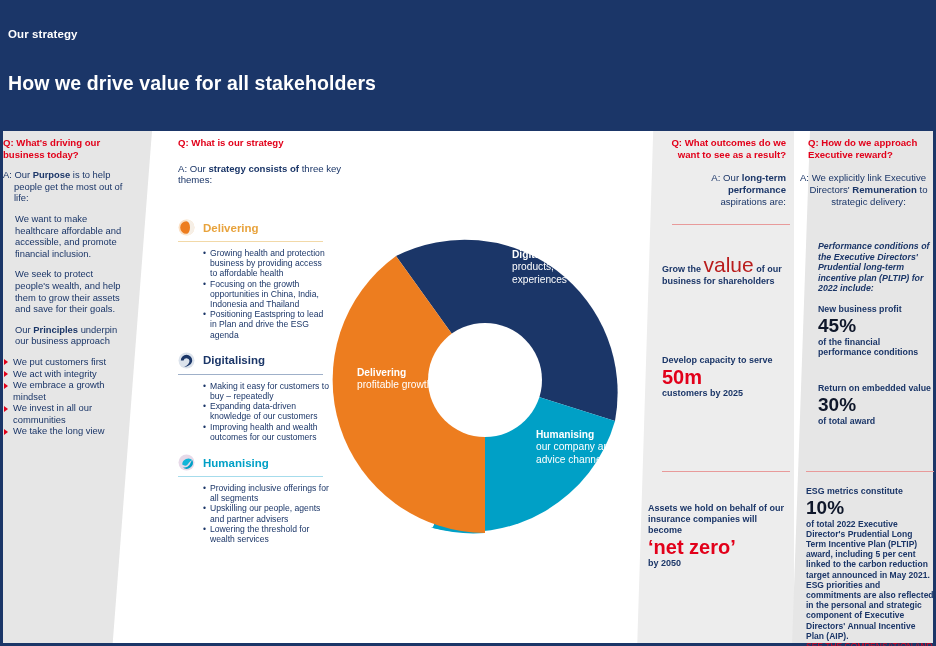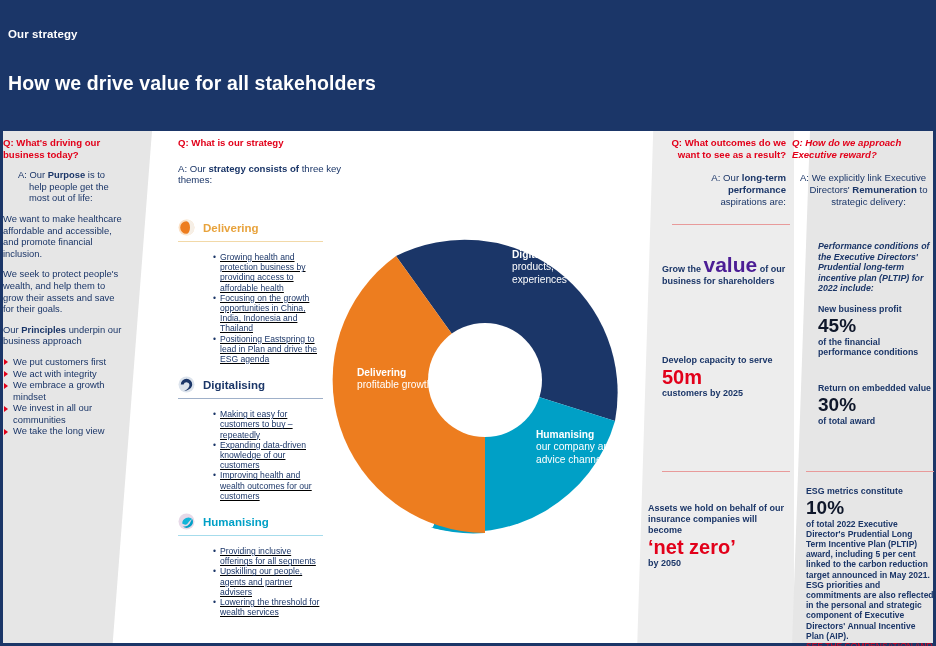--- a/index.html
+++ b/index.html
@@ -53,43 +53,43 @@
 
   
   .q{color:#E2001A;font-weight:bold;font-size:9.6px;line-height:11.6px;}
   .a{color:#1B3668;font-size:9.6px;line-height:11.8px;}
   .bd{font-weight:bold;}
   .red{color:#E2001A;}
 
   
   .col1{position:absolute;left:3px;top:6px;width:122px;}
   .col1 .q{margin:0 0 9px 0;}
-  .col1 .para{color:#1B3668;font-size:9.4px;line-height:11.6px;margin:0 0 9px 0;}
-  .col1 .para.ind{padding-left:26px;text-indent:-11px;}
+  .col1 .para{color:#1B3668;font-size:9.4px;line-height:11.6px;margin:0 0 9px 0;padding-left:12px;}
+  .col1 .para.ind{padding-left:11px;text-indent:-11px;}
   .plist{margin:0;padding:0;list-style:none;}
   .plist li{
     position:relative;color:#1B3668;font-size:9.4px;line-height:11.6px;
     padding-left:10px;
   }
   .plist li::before{
     content:"";position:absolute;left:1px;top:3.5px;
     border-left:4px solid #E2001A;border-top:3px solid transparent;border-bottom:3px solid transparent;
   }
 
   
   .col2{position:absolute;left:178px;top:6px;width:190px;}
   .col2 .q{margin:0 0 14px 0;}
   .col2 .a{margin:0;}
 
   .themes{position:absolute;left:178px;top:88px;width:152px;}
   .theme{margin-bottom:12px;}
   .theme-head{display:flex;align-items:center;gap:8px;padding-bottom:5px;}
   .theme-title{font-size:11.5px;font-weight:bold;}
   .theme-rule{height:1px;width:145px;margin-bottom:6px;}
-  .theme ul{margin:10px;padding:0 0 0 26px;list-style:none;text-decoration:underline;}
+  .theme ul{margin:0;padding:0 0 0 26px;list-style:none;}
   .theme li{
     color:#1B3668;font-size:8.6px;line-height:10.2px;
     position:relative;padding-left:6px;
   }
   .theme li::before{content:"\2022";position:absolute;left:-1px;top:0;}
   .t-orange .theme-title{color:#E8A33D;}
   .t-orange .theme-rule{background:#F2D9A8;}
   .t-navy .theme-title{color:#1B3668;}
   .t-navy .theme-rule{background:#9FB0C9;}
   .t-cyan .theme-title{color:#00A0C6;}
@@ -114,25 +114,25 @@
   .o-block{color:#1B3668;font-size:9px;line-height:11px;font-weight:bold;}
   .o-big{font-size:20px;font-weight:bold;line-height:22px;}
 
   .out-1{position:absolute;left:662px;top:127px;width:128px;}
   .out-2{position:absolute;left:662px;top:224px;width:128px;}
   .out-3{position:absolute;left:648px;top:372px;width:142px;}
   .hr-a{position:absolute;left:672px;top:93px;width:118px;height:1px;background:#E89A9A;}
   .hr-b{position:absolute;left:662px;top:340px;width:128px;height:1px;background:#E89A9A;}
 
   .val-line{color:#1B3668;font-size:9px;font-weight:bold;line-height:14px;}
-  .val-line .huge{color:#4c1d95;font-size:21px;font-weight:bold;}
+  .val-line .huge{color:#b91c1c;font-size:21px;font-weight:normal;}
 
   
   .col4{position:absolute;left:792px;top:6px;width:142px;}
-  .col4 .q{margin:0 0 12px 0;font-style:italic;}
+  .col4 .q{margin:0 0 12px 16px;}
   .col4 .a{margin:0;padding-left:11px;text-indent:-11px;text-align:center;}
 
   .ex-1{position:absolute;left:818px;top:110px;width:116px;font-style:italic;}
   .ex-2{position:absolute;left:818px;top:173px;width:116px;}
   .ex-3{position:absolute;left:818px;top:252px;width:116px;}
   .ex-4{position:absolute;left:806px;top:355px;width:128px;}
   .hr-c{position:absolute;left:806px;top:340px;width:128px;height:1px;background:#E89A9A;}
 
   .e-bold{color:#1B3668;font-size:8.8px;line-height:10.6px;font-weight:bold;}
   .e-big{color:#0f172a;font-size:19px;font-weight:bold;line-height:22px;}

